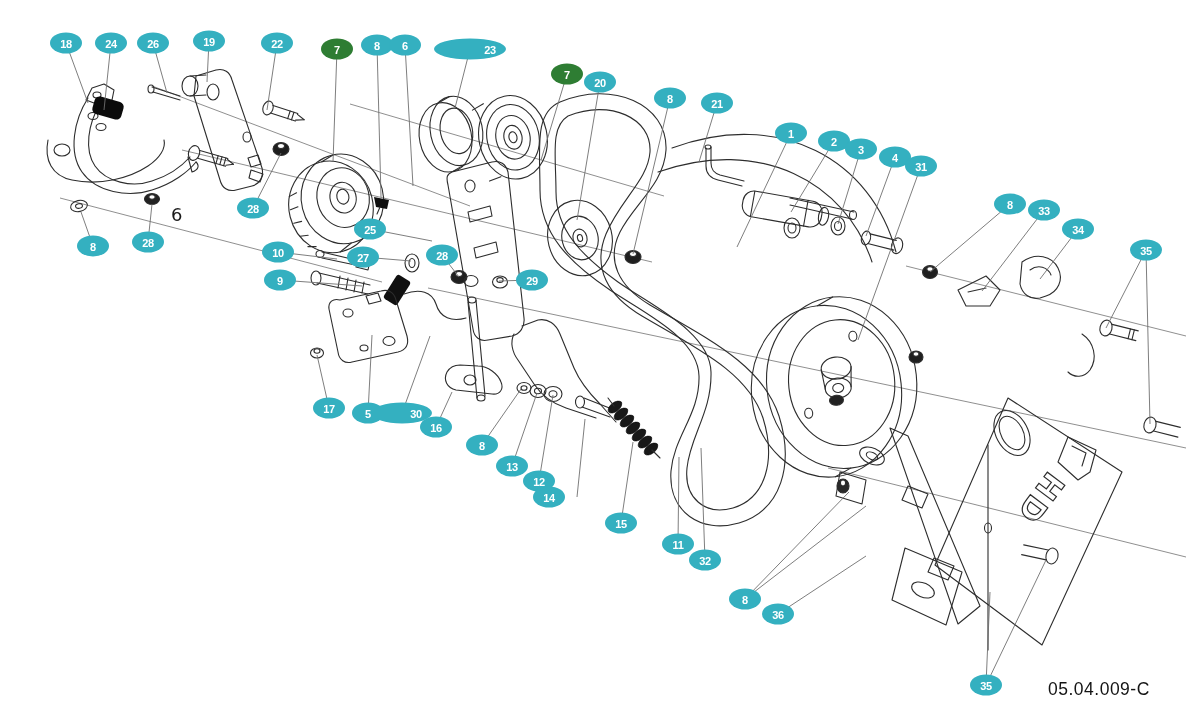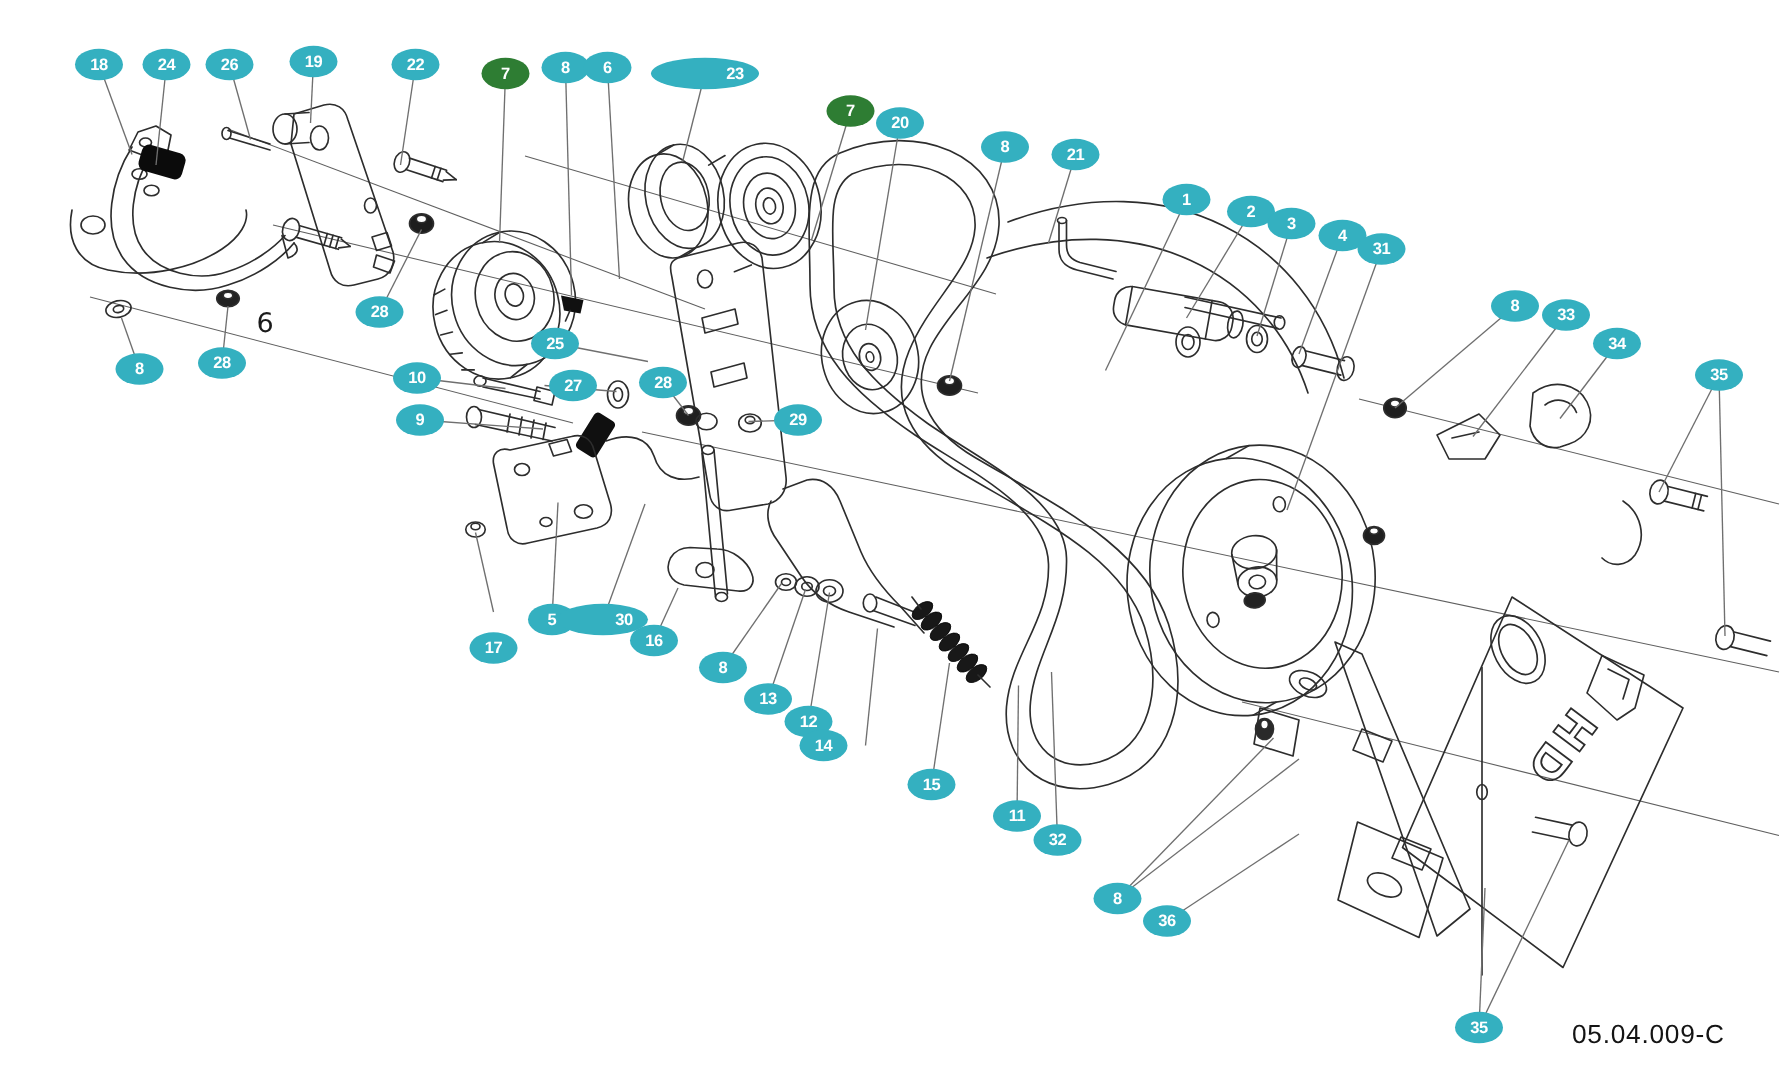--- a/index.html
+++ b/index.html
@@ -399,25 +399,25 @@
       <div class="badge" style="left: 921px; top: 166px; background: rgb(52, 176, 192); color: rgb(255, 255, 255);">31</div>
       <div class="badge" style="left: 1010px; top: 204px; background: rgb(52, 176, 192); color: rgb(255, 255, 255);">8</div>
       <div class="badge" style="left: 1044px; top: 210px; background: rgb(52, 176, 192); color: rgb(255, 255, 255);">33</div>
       <div class="badge" style="left: 1078px; top: 229px; background: rgb(52, 176, 192); color: rgb(255, 255, 255);">34</div>
       <div class="badge" style="left: 1146px; top: 250px; background: rgb(52, 176, 192); color: rgb(255, 255, 255);">35</div>
       <div class="badge" style="left: 93px; top: 246px; background: rgb(52, 176, 192); color: rgb(255, 255, 255);">8</div>
       <div class="badge" style="left: 148px; top: 242px; background: rgb(52, 176, 192); color: rgb(255, 255, 255);">28</div>
       <div class="badge" style="left: 253px; top: 208px; background: rgb(52, 176, 192); color: rgb(255, 255, 255);">28</div>
       <div class="badge" style="left: 370px; top: 229px; background: rgb(52, 176, 192); color: rgb(255, 255, 255);">25</div>
       <div class="badge" style="left: 278px; top: 252px; background: rgb(52, 176, 192); color: rgb(255, 255, 255);">10</div>
-      <div class="badge" style="left: 363px; top: 257px; background: rgb(52, 176, 192); color: rgb(255, 255, 255); margin-left: 19px;">27</div>
+      <div class="badge" style="left: 363px; top: 257px; background: rgb(52, 176, 192); color: rgb(255, 255, 255);">27</div>
       <div class="badge" style="left: 442px; top: 255px; background: rgb(52, 176, 192); color: rgb(255, 255, 255);">28</div>
       <div class="badge" style="left: 532px; top: 280px; background: rgb(52, 176, 192); color: rgb(255, 255, 255);">29</div>
       <div class="badge" style="left: 280px; top: 280px; background: rgb(52, 176, 192); color: rgb(255, 255, 255);">9</div>
-      <div class="badge" style="left: 329px; top: 432px; background: rgb(52, 176, 192); color: rgb(255, 255, 255);">17</div>
+      <div class="badge" style="left: 329px; top: 408px; background: rgb(52, 176, 192); color: rgb(255, 255, 255);">17</div>
       <div class="badge" style="left: 368px; top: 413px; background: rgb(52, 176, 192); color: rgb(255, 255, 255);">5</div>
       <div class="badge" style="left: 402px; top: 413px; background: rgb(52, 176, 192); color: rgb(255, 255, 255); padding-left: 28px;">30</div>
       <div class="badge" style="left: 436px; top: 427px; background: rgb(52, 176, 192); color: rgb(255, 255, 255);">16</div>
       <div class="badge" style="left: 482px; top: 445px; background: rgb(52, 176, 192); color: rgb(255, 255, 255);">8</div>
       <div class="badge" style="left: 512px; top: 466px; background: rgb(52, 176, 192); color: rgb(255, 255, 255);">13</div>
       <div class="badge" style="left: 539px; top: 481px; background: rgb(52, 176, 192); color: rgb(255, 255, 255);">12</div>
       <div class="badge" style="left: 549px; top: 497px; background: rgb(52, 176, 192); color: rgb(255, 255, 255);">14</div>
       <div class="badge" style="left: 621px; top: 523px; background: rgb(52, 176, 192); color: rgb(255, 255, 255);">15</div>
       <div class="badge" style="left: 678px; top: 544px; background: rgb(52, 176, 192); color: rgb(255, 255, 255);">11</div>
       <div class="badge" style="left: 705px; top: 560px; background: rgb(52, 176, 192); color: rgb(255, 255, 255);">32</div>

